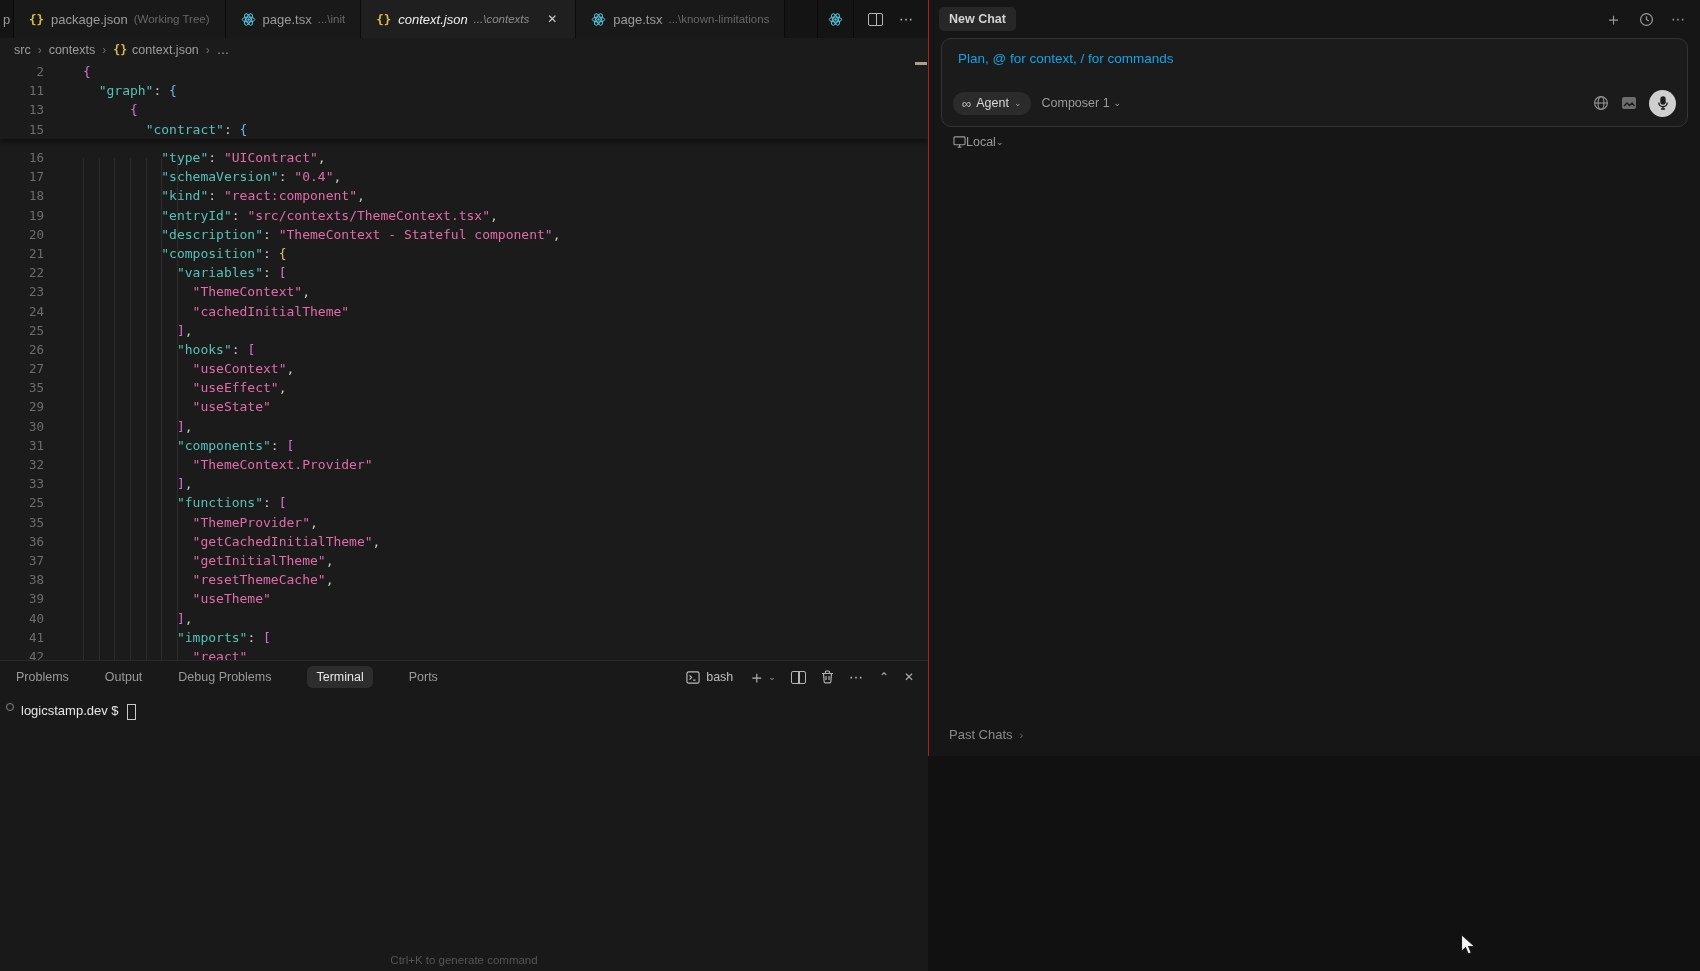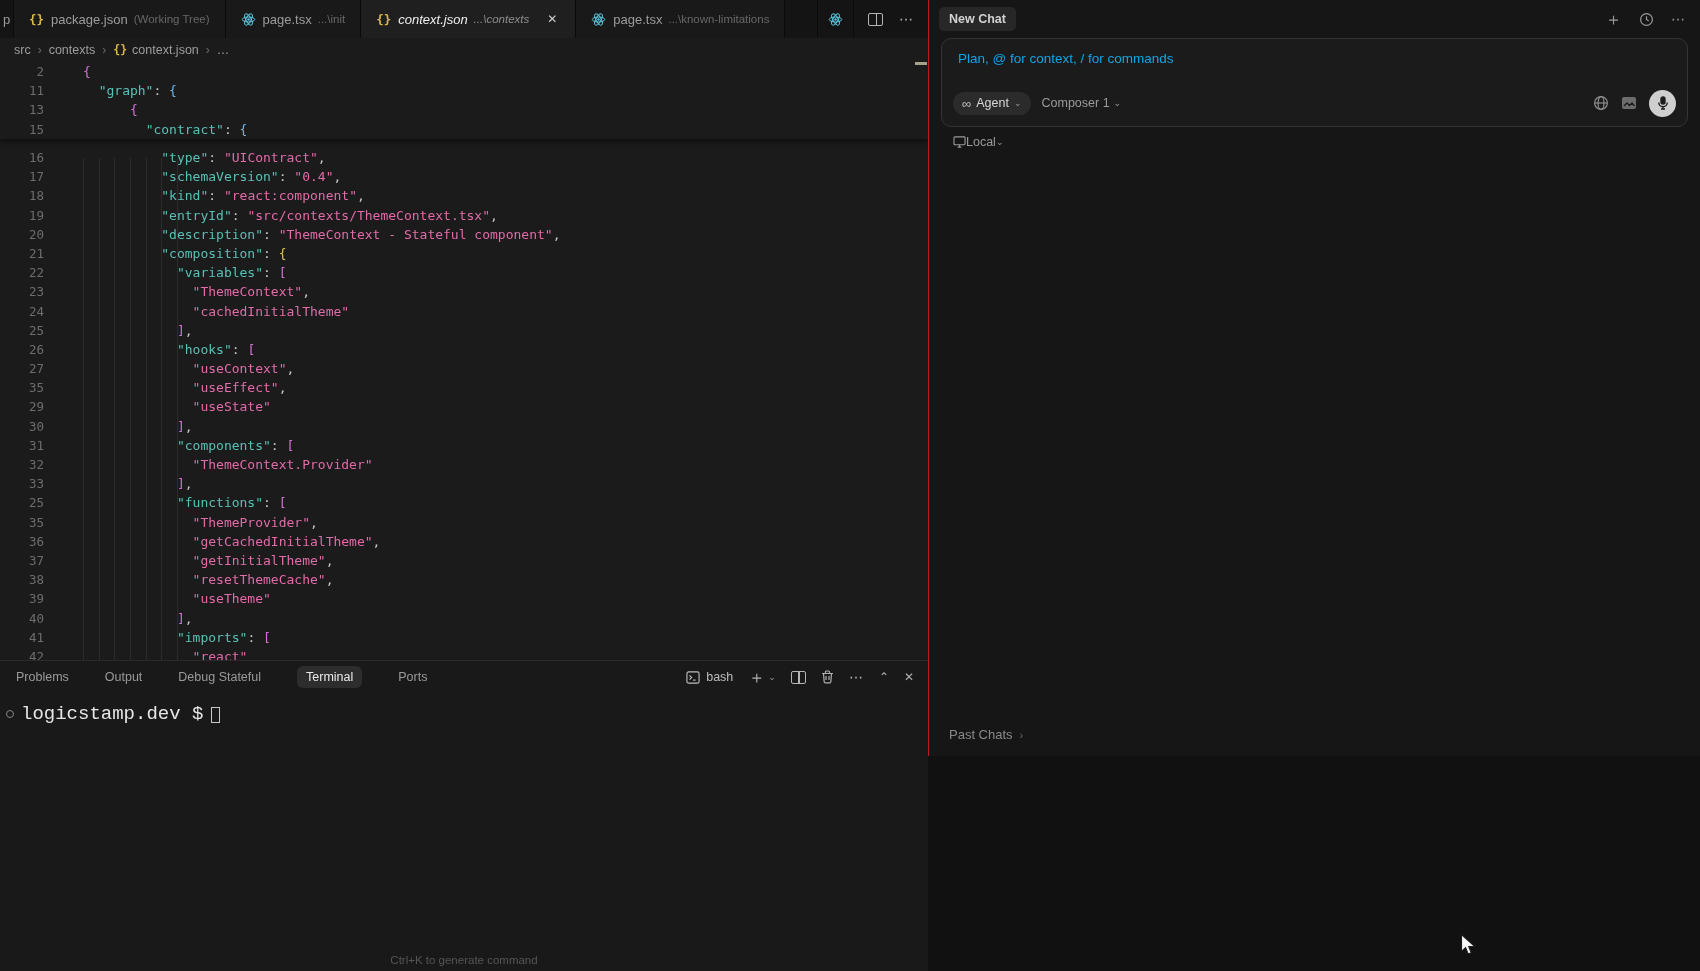--- a/index.html
+++ b/index.html
@@ -52,21 +52,21 @@
   .ruler-marker { position:absolute; right:1px; top:0px; width:12px; height:3px; background:var(--c-ruler-marker,#a9a28a); z-index:4; }
 
   
   .panel-tabs { height:32px; display:flex; align-items:center; gap:20px; padding-left:16px; font-size:12.5px; color:#9a9a9a; position:relative; }
   .ptab.active { background:#2d2d2d; color:#e8e8e8; padding:4px 9px; border-radius:6px; }
   .panel-actions { position:absolute; right:14px; top:0; height:32px; display:flex; align-items:center; gap:15px; color:#b0b0b0; }
   .shell-group { display:flex; align-items:center; gap:6px; font-size:12.5px; color:#bdbdbd; }
   .plus-group { display:flex; align-items:center; gap:3px; }
   .plus { font-size:17px; font-weight:300; }
   .chev-small { font-size:9px; color:#9a9a9a; }
-  .term-line { display:flex; align-items:center; margin-top:10px; font-family:Liberation Mono, monospace; font-size:19px; color:#e6e6e6; }
+  .term-line { display:flex; margin-top:10px; font-family:Liberation Sans, sans-serif; font-size:13px; color:#e6e6e6; }
   .cmd-circle { width:8px; height:8px; border:1.5px solid #868686; border-radius:50%; margin:0 7px 0 6px; flex:none; }
   .term-cursor { display:inline-block; width:9px; height:16px; border:1px solid #c8c8c8; margin-left:8px; transform:translateY(1px); }
   .term-hint { position:absolute; left:0; right:0; bottom:5px; text-align:center; font-size:11.5px; color:#555; }
 
   
   .chat-header { height:38px; position:relative; }
   .new-chat-chip { position:absolute; left:10px; top:7px; height:24px; padding:0 10px; display:flex; align-items:center; background:#272727; border-radius:5px; color:#d2d2d2; font-size:12.5px; font-weight:600; }
   .chat-header-icons { position:absolute; right:14px; top:0; height:38px; display:flex; align-items:center; gap:17px; color:#9a9a9a; }
   .chat-card { position:absolute; left:12px; right:12px; top:38px; height:89px; background:#1b1b1b; border:1px solid #343434; border-radius:10px; }
   .chat-placeholder { position:absolute; left:16px; top:12px; font-size:13.5px; color:#0ea5e9; }
@@ -214,21 +214,21 @@
       </div>
     <div class="ruler-marker"></div>
   </div>
 </div>
 
 <div id="bottom-panel">
   <div class="panel-tabs">
     <span id="ptabs-mount" style="display:flex;align-items:center;gap:36px;">
         <span class="ptab">Problems</span>
         <span class="ptab">Output</span>
-        <span class="ptab">Debug Stateful</span>
+        <span class="ptab">Debug Problems</span>
         <span class="ptab active">Terminal</span>
         <span class="ptab">Ports</span>
       </span>
     <div class="panel-actions">
       <span class="shell-group">
         <svg class="ic" width="14" height="13" viewBox="0 0 16 15" fill="none" stroke="#bdbdbd" stroke-width="1.3">
           <rect x="1" y="1" width="14" height="13" rx="2"></rect>
             <path d="M4 5l2.5 2.5L4 10"></path>
             <path d="M8 10.5h3"></path>
         </svg>

